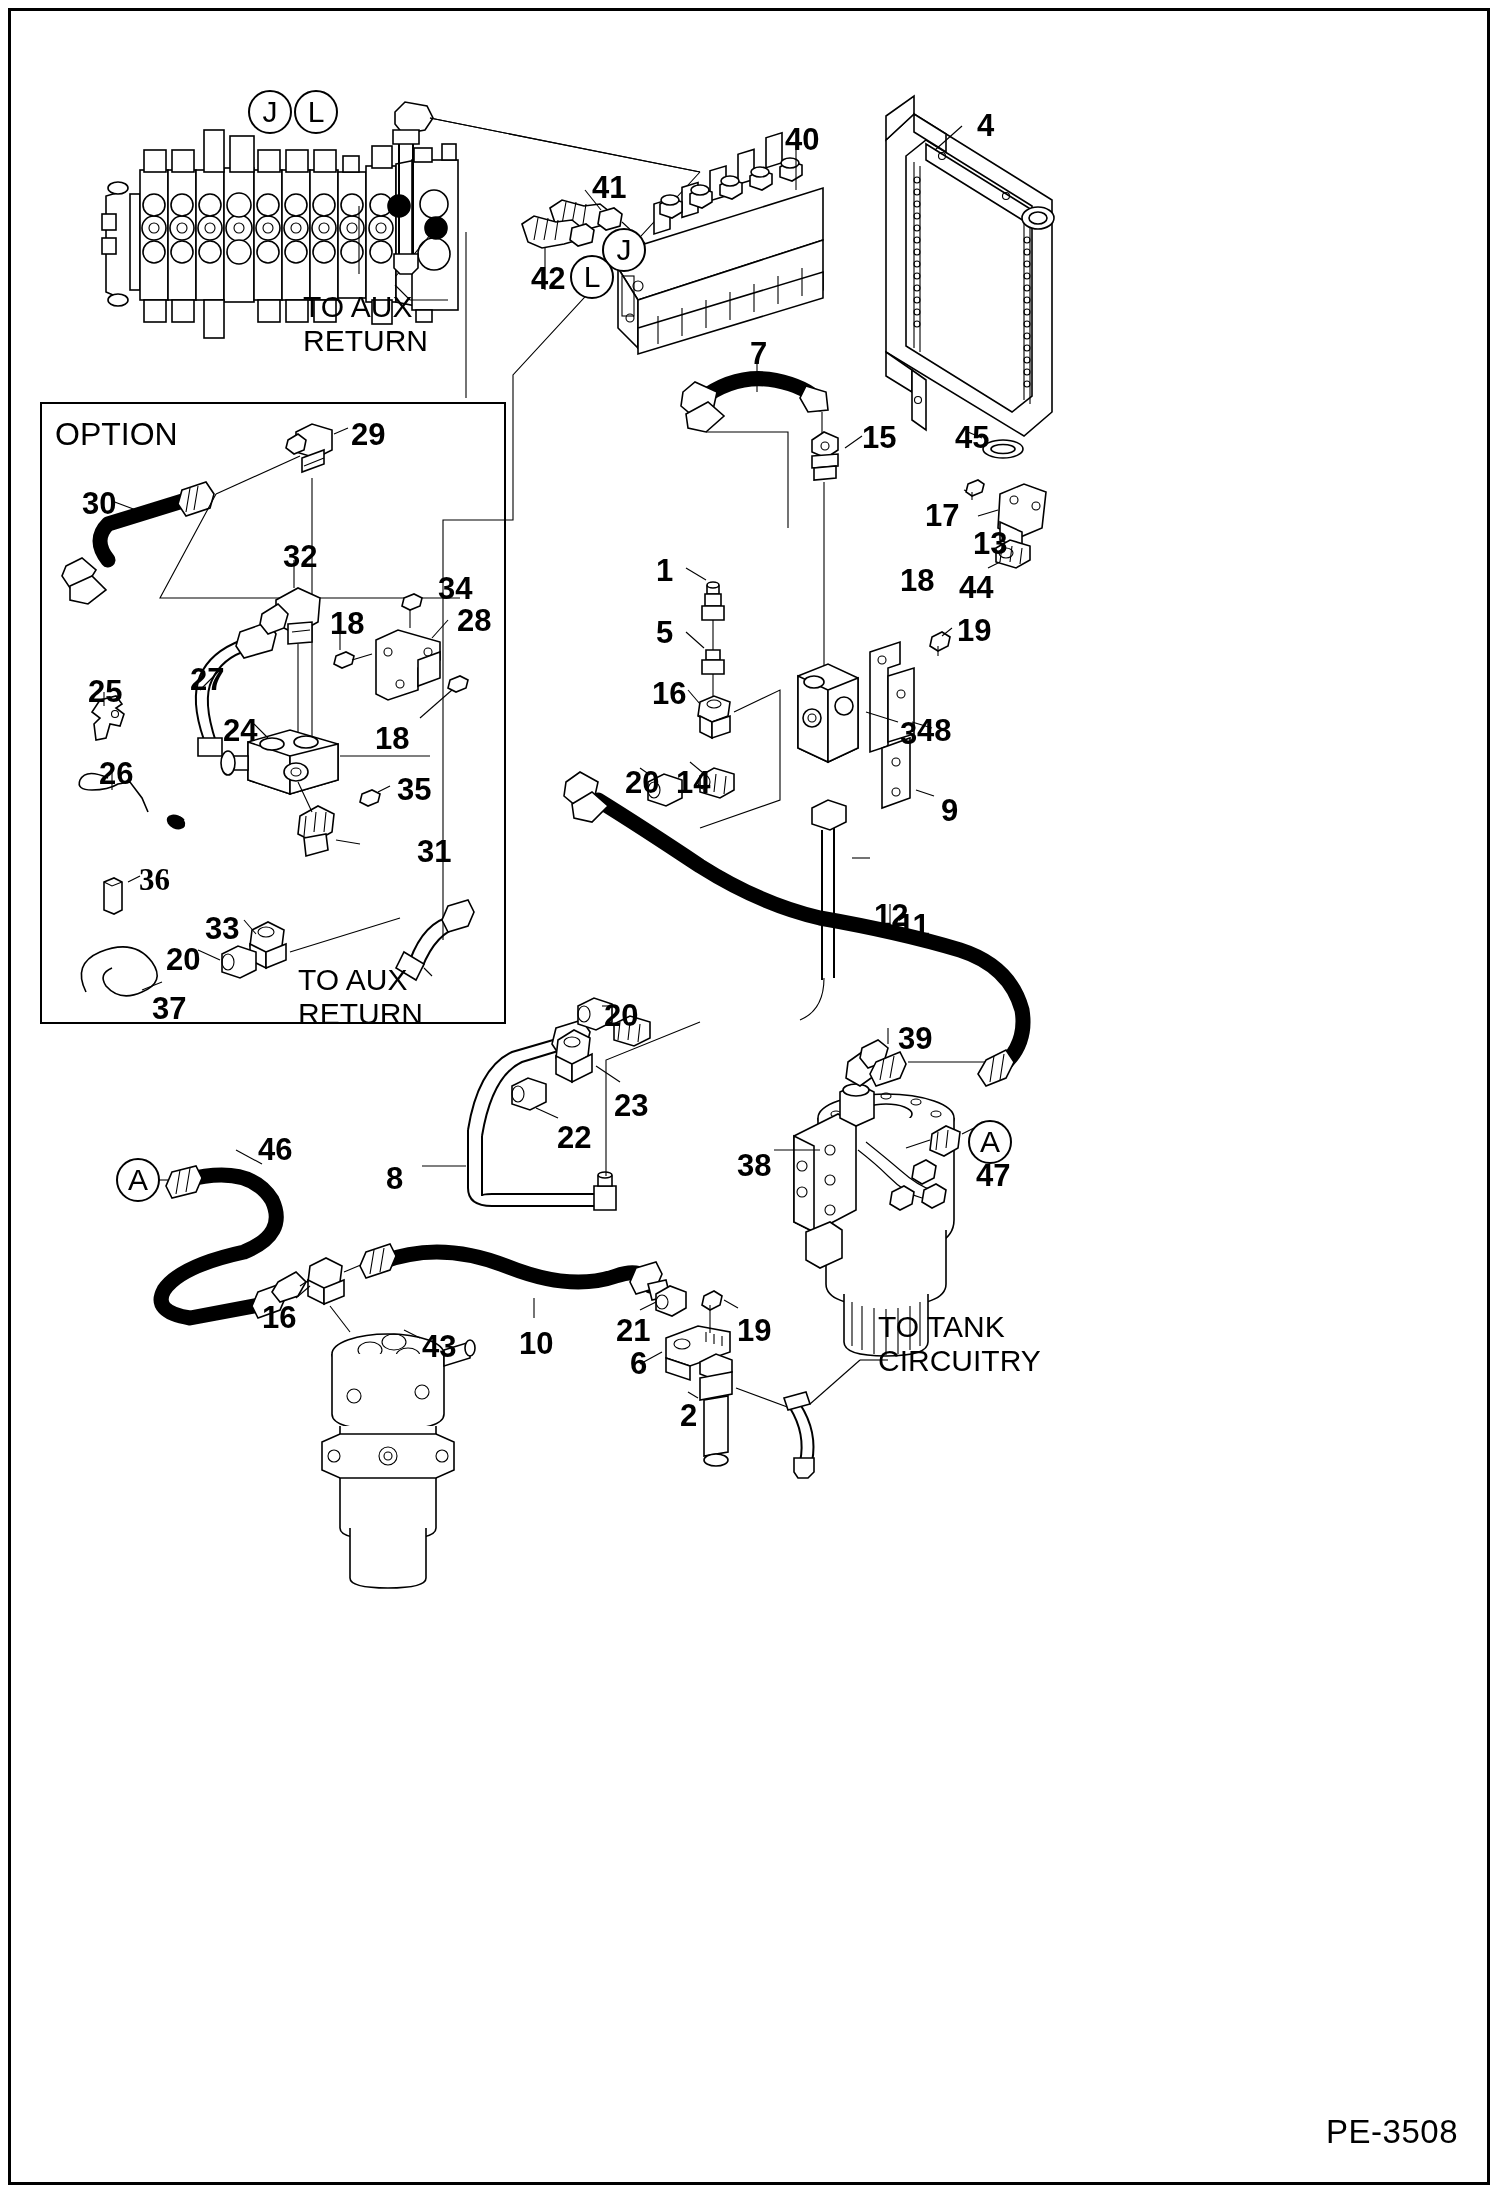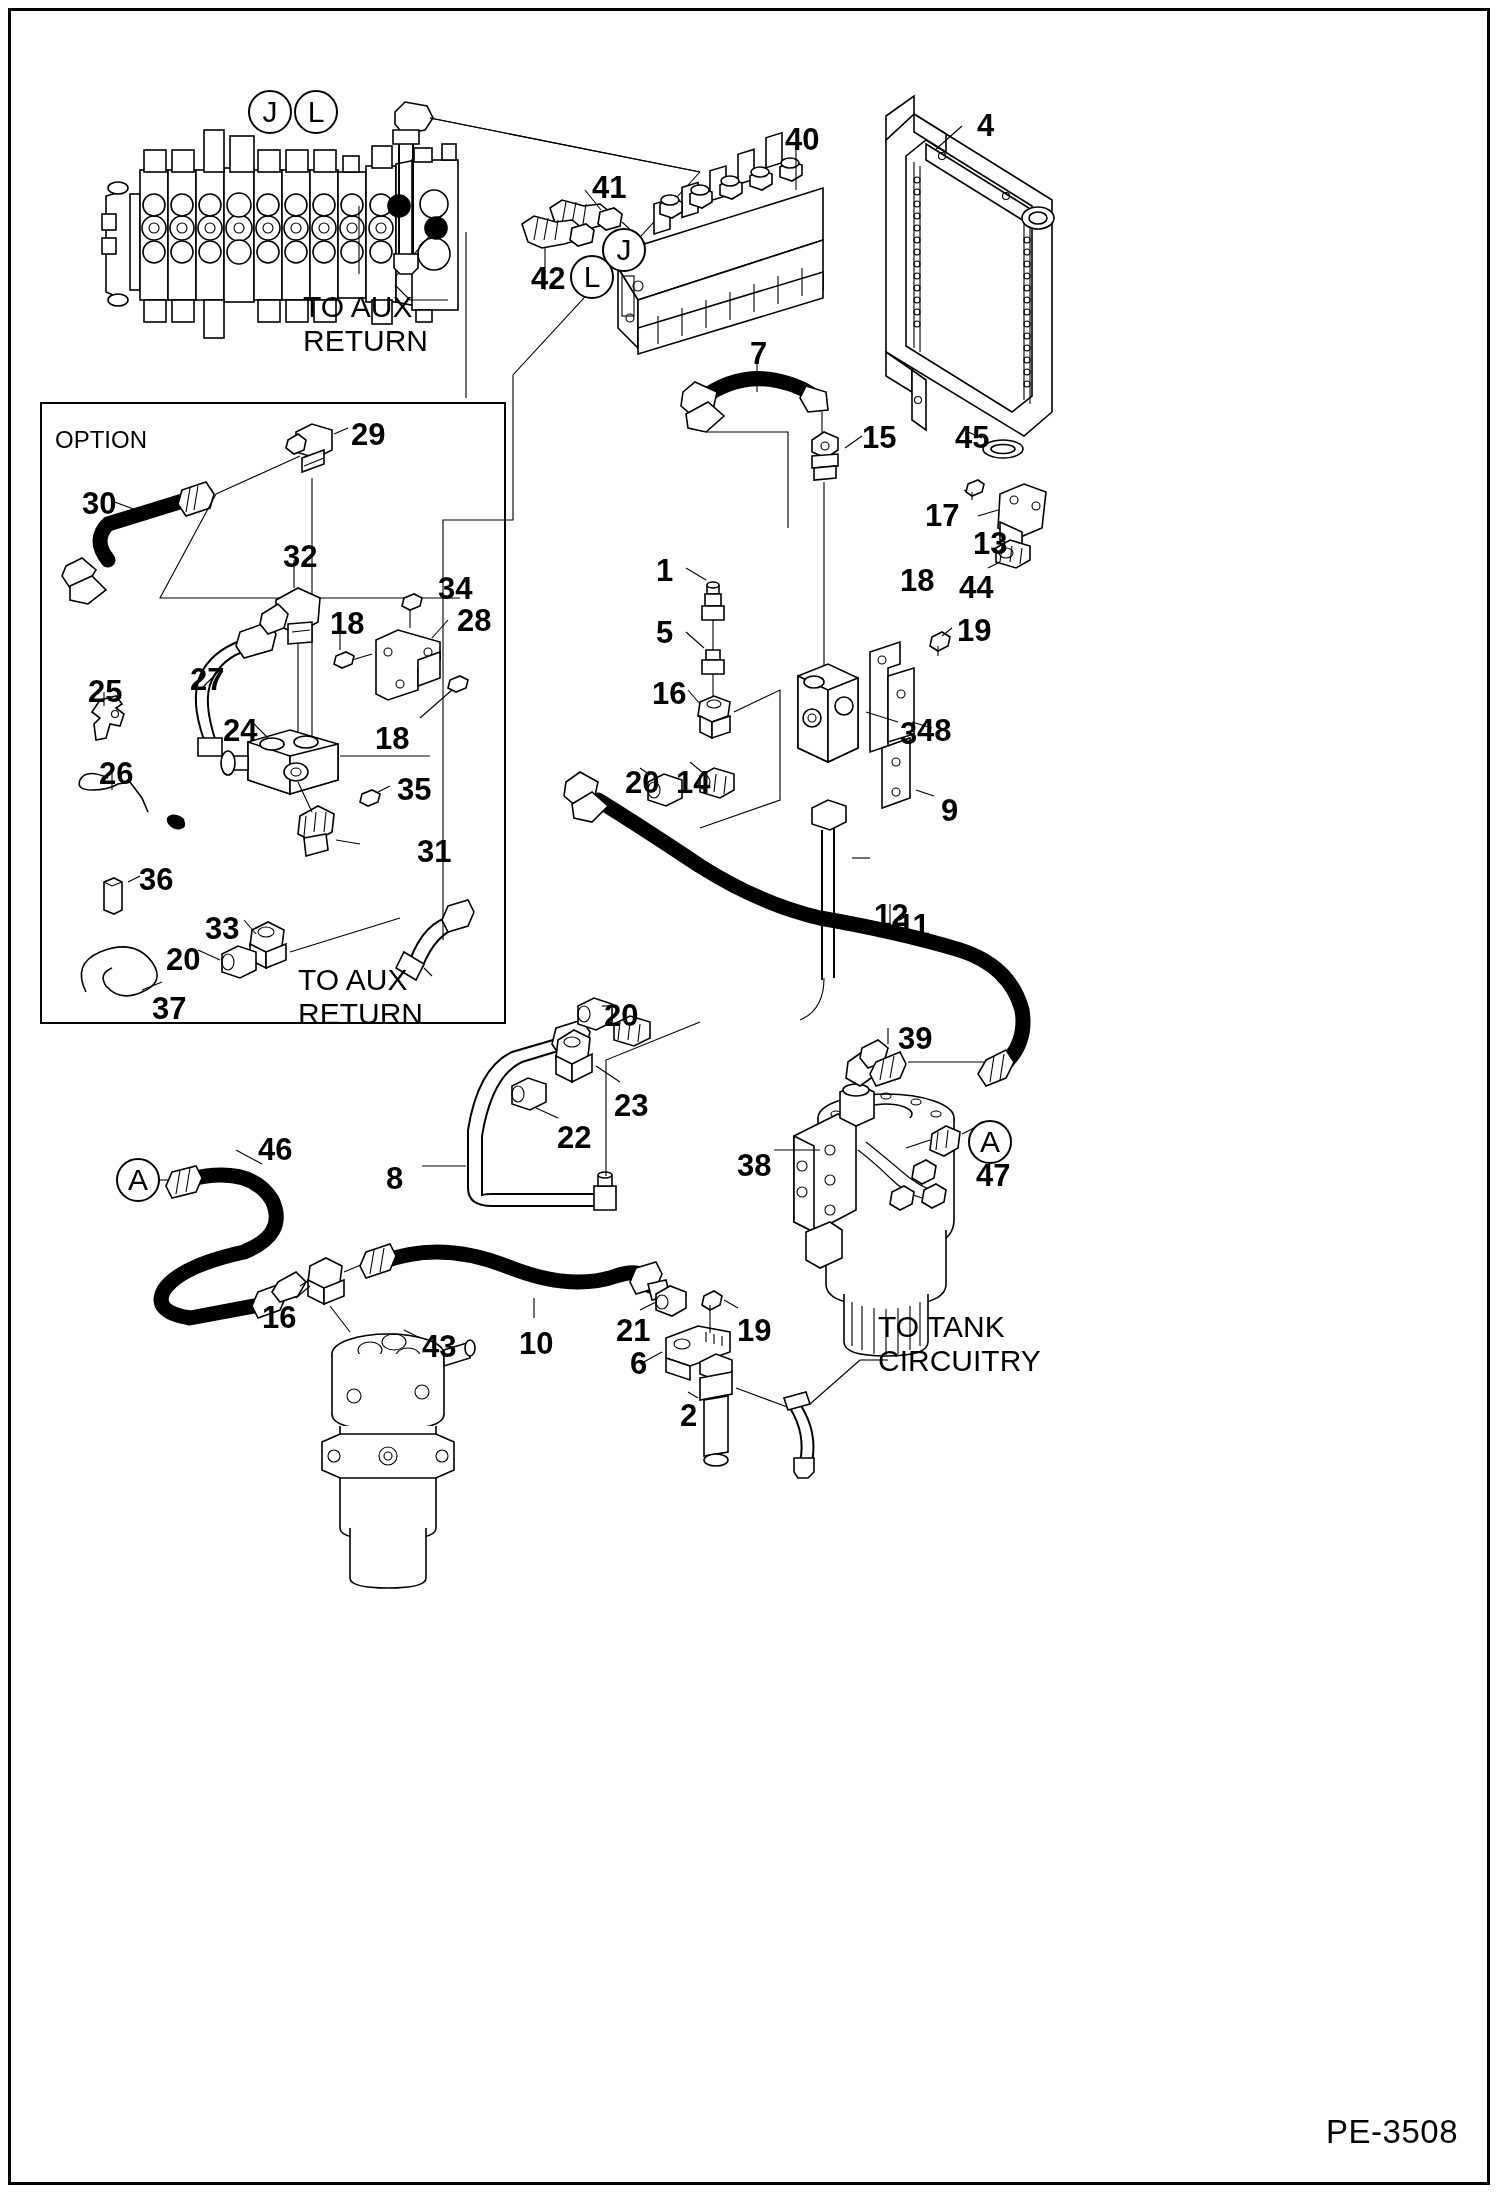--- a/index.html
+++ b/index.html
@@ -766,21 +766,21 @@
 
     <g>
       <path class="pn-f" d="M986 1060 l20 -10 8 12 -8 16 -20 8 -8 -12 z"></path>
       <path class="pn-t" d="M994 1056 l-4 26 M1004 1054 l-4 26"></path>
     </g>
 
   </svg>
 
   <div id="option-box" style="left:40px;top:402px;width:466px;height:622px;"></div>
 
-  <div class="txt" style="left:55px;top:427px;font-size:24px;">OPTION</div>
+  <div class="txt" style="left:55px;top:417px;font-size:32px;">OPTION</div>
 
   <div class="txt" style="left:303px;top:290px;">TO AUX
 RETURN</div>
 
   <div class="txt" style="left:298px;top:963px;">TO AUX
 RETURN</div>
 
   <div class="txt" style="left:878px;top:1310px;">TO TANK
 CIRCUITRY</div>
 
@@ -826,21 +826,21 @@
       <div class="num" style="left: 99px; top: 758px;">26</div>
       <div class="num" style="left: 190px; top: 664px;">27</div>
       <div class="num" style="left: 457px; top: 605px;">28</div>
       <div class="num" style="left: 351px; top: 419px;">29</div>
       <div class="num" style="left: 82px; top: 488px;">30</div>
       <div class="num" style="left: 369px; top: 836px; margin-left: 48px;">31</div>
       <div class="num" style="left: 283px; top: 541px;">32</div>
       <div class="num" style="left: 205px; top: 913px;">33</div>
       <div class="num" style="left: 438px; top: 573px;">34</div>
       <div class="num" style="left: 397px; top: 774px;">35</div>
-      <div class="num" style="left: 139px; top: 864px;">36</div>
+      <div class="num" style="left: 139px; top: 864px; font-family: Liberation Serif, serif;">36</div>
       <div class="num" style="left: 152px; top: 993px;">37</div>
       <div class="num" style="left: 737px; top: 1150px;">38</div>
       <div class="num" style="left: 898px; top: 1023px;">39</div>
       <div class="num" style="left: 785px; top: 124px;">40</div>
       <div class="num" style="left: 592px; top: 172px;">41</div>
       <div class="num" style="left: 531px; top: 263px;">42</div>
       <div class="num" style="left: 422px; top: 1331px;">43</div>
       <div class="num" style="left: 959px; top: 572px;">44</div>
       <div class="num" style="left: 955px; top: 422px;">45</div>
       <div class="num" style="left: 258px; top: 1134px;">46</div>

